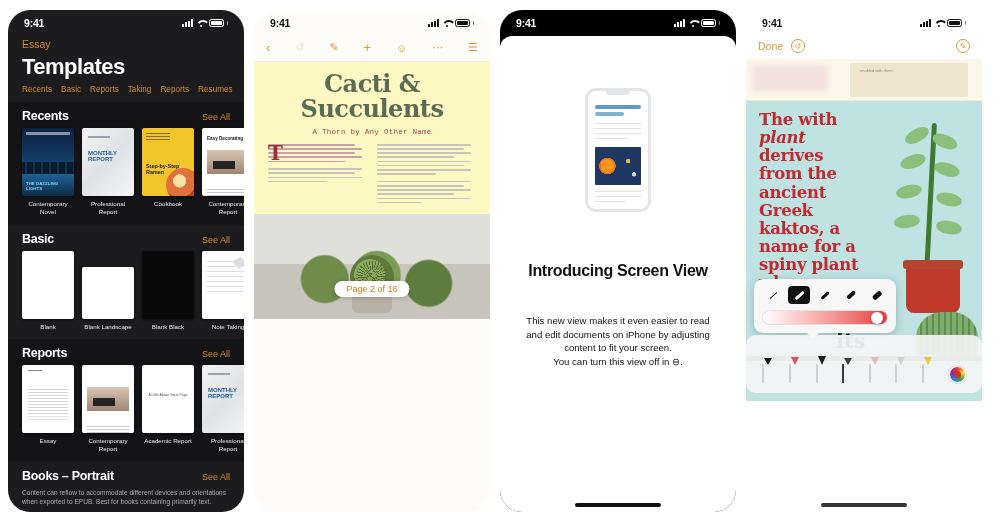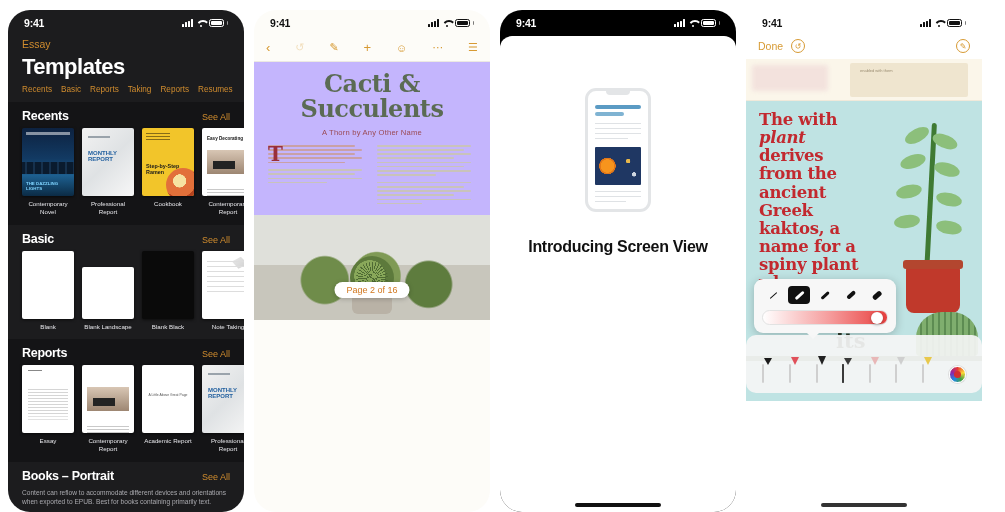--- a/index.html
+++ b/index.html
@@ -73,23 +73,23 @@
         box-shadow:0 3px 0 #d5d5d5,0 6px 0 #d5d5d5,0 9px 0 #d5d5d5,0 12px 0 #d5d5d5,0 15px 0 #d5d5d5,0 18px 0 #d5d5d5,0 21px 0 #d5d5d5,0 24px 0 #d5d5d5,0 27px 0 #e2e2e2,0 30px 0 #e2e2e2; }
   .th-essay .es-b { position:absolute; top:5px; left:6px; width:14px; height:1.4px; background:#888; }
   .th-acad { background:#fff; }
   .th-acad .ac-t { position:absolute; top:28px; left:0; right:0; text-align:center; font-size:3.4px; color:#555; line-height:1.6; }
 
   
   .p2 { background:#fdfcf8; color:#1a1a1a; }
   .p2 .statusbar { color:#111; }
   .p2-toolbar { display:flex; align-items:center; justify-content:space-between; padding:4px 12px 6px; border-bottom:1px solid #ece9e2; }
   .p2-toolbar .tb { color:#d79a33; display:flex; align-items:center; justify-content:center; }
-  .p2-doc { position:relative; background:#c4b5fd; padding:10px 0 0; }
+  .p2-doc { position:relative; background:#fef9c3; padding:10px 0 0; }
   .p2-h1 { text-align:center; font-family:"DejaVu Serif", serif; font-weight:bold; font-size:24px; line-height:1.04; color:#5b6b54; letter-spacing:-.5px; }
-  .p2-sub { text-align:center; font-family:Liberation Sans, sans-serif; font-size:7.6px; color:#9a4a55; margin-top:6px; letter-spacing:.2px; }
+  .p2-sub { text-align:center; font-family:Liberation Mono, monospace; font-size:7.6px; color:#9a4a55; margin-top:6px; letter-spacing:.2px; }
   .p2-cols { display:flex; gap:10px; padding:8px 14px 0; }
   .p2-col { flex:1; position:relative; }
   .drop-cap { float:left; font-family:"DejaVu Serif", serif; font-size:20px; line-height:.82; color:#9a2f3a; font-weight:bold; padding:1px 2px 0 0; }
   .tl { height:1.6px; background:#c9c3bb; border-radius:1px; margin-bottom:2.6px; }
   .tl.w95{width:95%} .tl.w88{width:88%} .tl.w78{width:78%} .tl.w60{width:60%} .tl.w45{width:45%}
   .tl.pink{background:#c9a1a6}
   .p2-photo { margin-top:8px; height:105px; background:
       radial-gradient(circle at 30% 62%, #6f8c4a 0 13%, transparent 14%),
       radial-gradient(circle at 52% 58%, #7f9a55 0 17%, transparent 18%),
       radial-gradient(circle at 74% 66%, #5e7c3e 0 12%, transparent 13%),
@@ -106,21 +106,21 @@
   .p2-green .card { position:absolute; right:-4px; bottom:-6px; width:130px; height:54px; background:#efe6d2; border:1px solid #ddd2b8; border-radius:3px; }
   .p2-green .card span { position:absolute; inset:0; display:flex; align-items:center; justify-content:center;
       font-family:"DejaVu Serif", serif; font-size:12px; color:#b8a98a; font-weight:bold; }
   .p2-pagepill { position:absolute; left:50%; transform:translateX(-50%); bottom:22px; background:#fff;
       border-radius:11px; padding:3px 12px; font-size:9px; color:#d1781f; box-shadow:0 1px 5px rgba(0,0,0,.22); white-space:nowrap; }
 
   
   .p3 { background:#000; }
   .p3 .statusbar { color:#fff; }
   .p3-sheet { position:absolute; top:26px; left:0; right:0; bottom:0; background:#fff; border-radius:12px 12px 0 0;
-      display:flex; flex-direction:column; align-items:center; padding:22px 18px 0; }
+      display:flex; flex-direction:column; align-items:center; padding:22px 18px 0;gap:24px; }
   .p3-illus { width:66px; height:124px; border:3px solid #e3e5e7; border-radius:11px; position:relative; background:#fff; margin-top:30px; }
   .p3-illus .notch { position:absolute; top:-1px; left:50%; transform:translateX(-50%); width:24px; height:5px; background:#e3e5e7; border-radius:0 0 4px 4px; }
   .p3-illus .hb { position:absolute; left:7px; right:7px; height:4px; border-radius:2px; background:#5b9bc4; top:14px; }
   .p3-illus .hb2 { top:21px; right:24px; background:#7fb3d2; }
   .p3-illus .tx { position:absolute; left:7px; right:7px; height:1.4px; background:#dfe2e5; }
   .p3-illus .pic { position:absolute; left:7px; right:7px; top:56px; height:38px; border-radius:1px;
       background:radial-gradient(circle at 27% 50%, #f7941d 0 17%, #e0761a 18% 21%, transparent 22%),
                  radial-gradient(circle at 72% 37%, #e8b84b 0 5%, transparent 6%),
                  radial-gradient(circle at 85% 72%, #cfd6e0 0 4%, transparent 5%),
                  #1f3763; }
@@ -418,20 +418,22 @@
         <div class="tx" style="top:32px"></div>
           <div class="tx" style="top:37px"></div>
         <div class="tx" style="top:42px"></div>
           <div class="tx" style="top:47px;right:20px"></div>
         <div class="pic"></div>
         <div class="tx" style="top:100px"></div>
           <div class="tx" style="top:105px"></div>
         <div class="tx" style="top:110px;right:22px"></div>
       </div>
       <div class="p3-title">Introducing Screen View</div>
+      <div class="p3-body" style="white-space:pre-line;">This new view makes it even easier to read and edit documents on iPhone by adjusting content to fit your screen.
+You can turn this view off in ⊖.</div>
     </div>
     <div class="home-ind" style="background:#111;"></div>
   </div>
 
   <div class="phone p4">
     <div class="statusbar">
       <span class="sb-time">9:41</span>
       <span class="sb-right">
         <span class="bars">
             <i></i>

